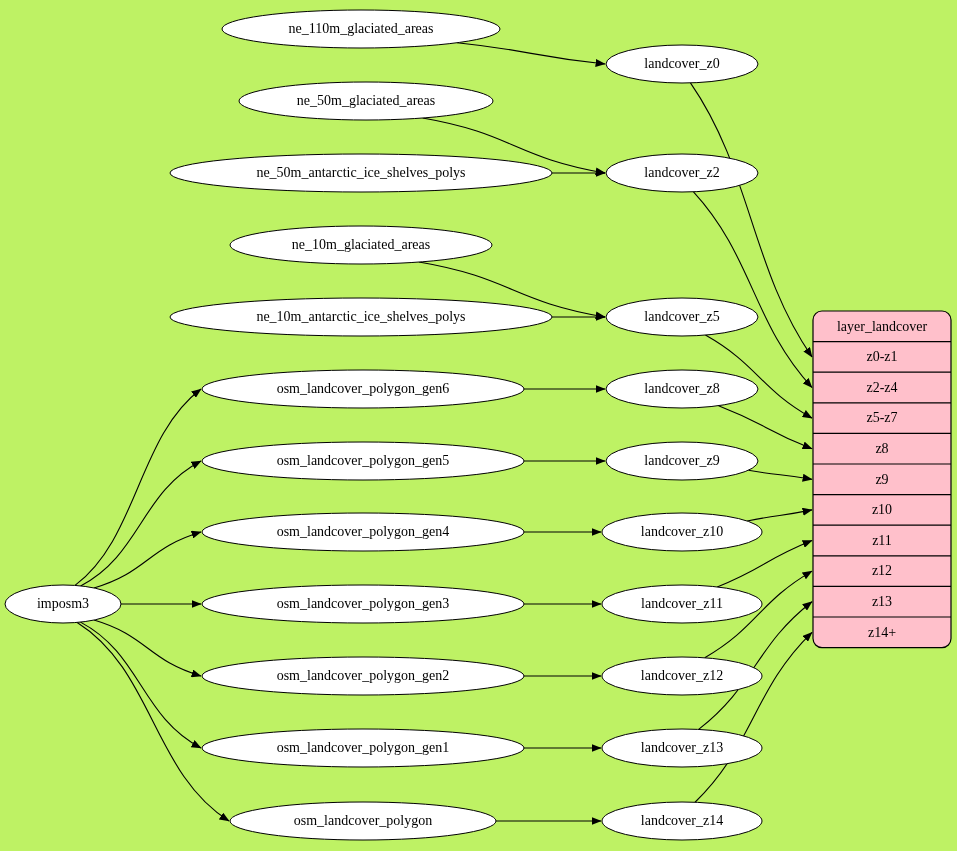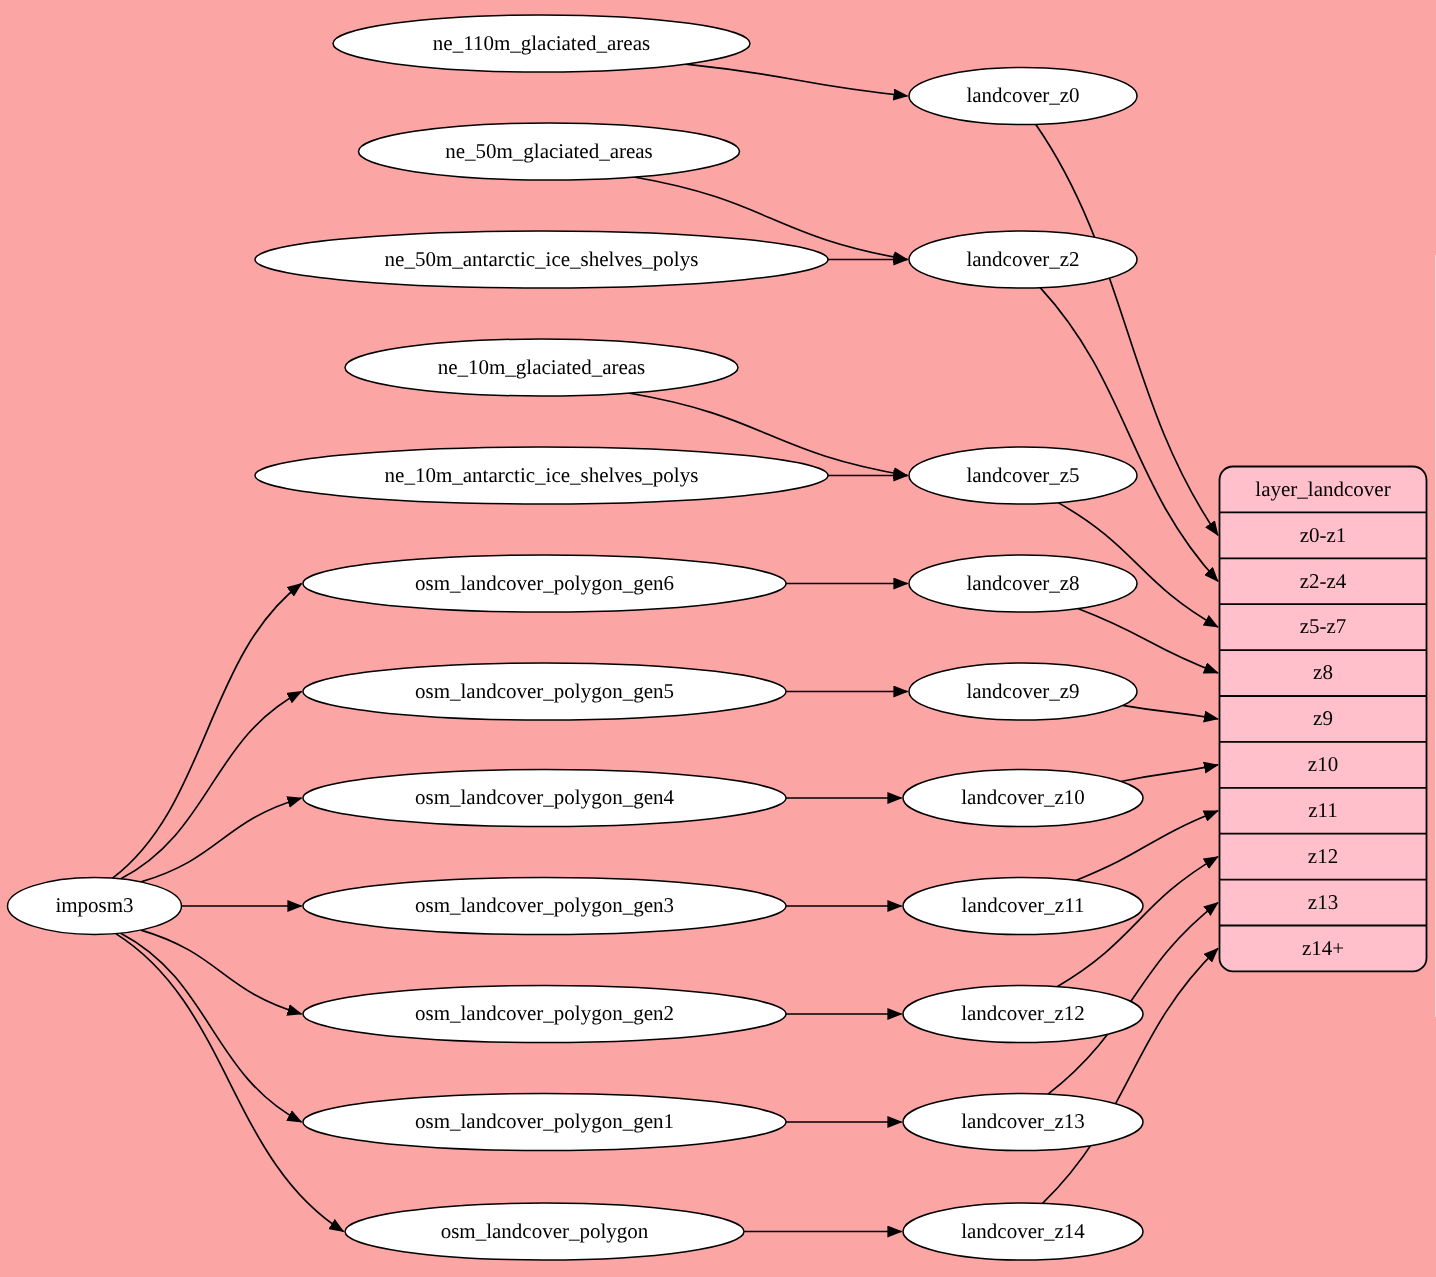--- a/index.html
+++ b/index.html
@@ -4,21 +4,21 @@
 <style>
   html, body {
     margin: 0;
     padding: 0;
     background: #ffffff;
   }
   #canvas {
     position: relative;
     width: 957px;
     height: 851px;
-    background: #fca5a5;
+    background: #bef264;
     font-family: "Liberation Serif", "DejaVu Serif", serif;
     overflow: hidden;
   }
   svg#graph {
     position: absolute;
     left: 0;
     top: 0;
     width: 957px;
     height: 851px;
   }

